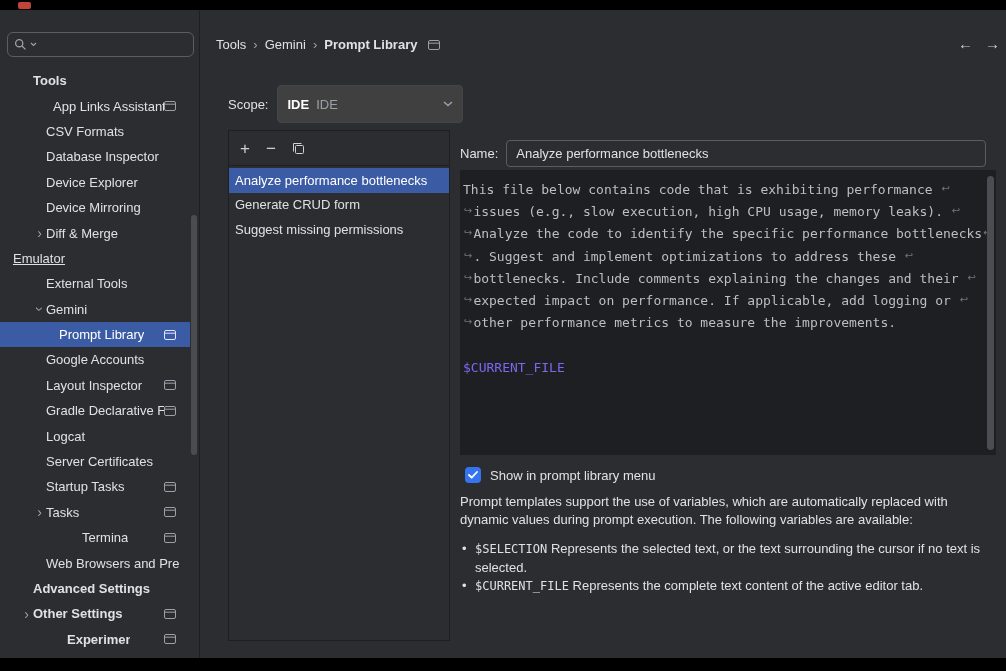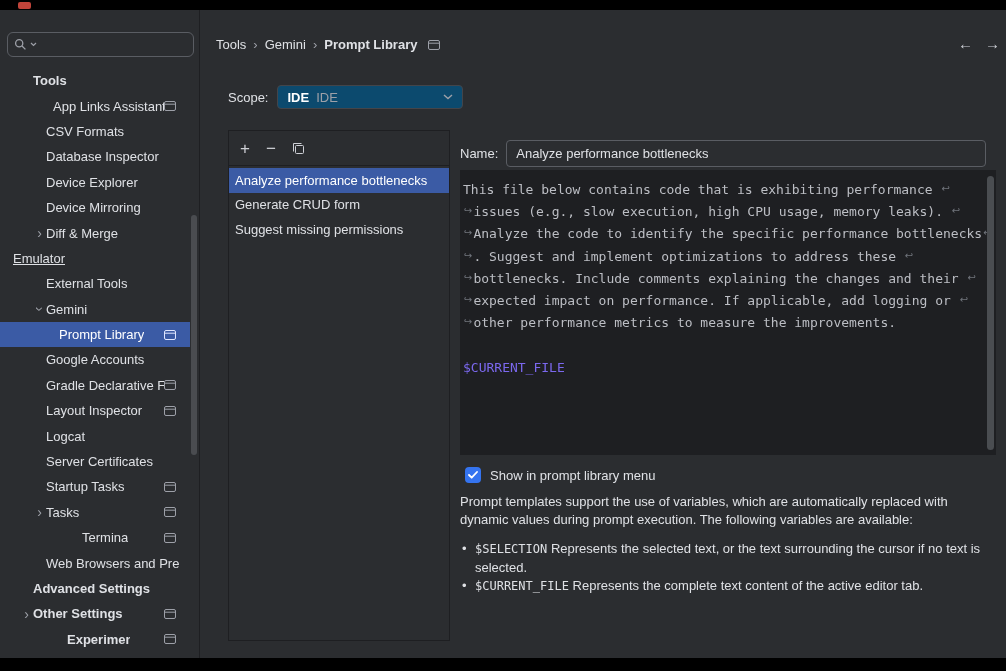--- a/index.html
+++ b/index.html
@@ -42,21 +42,21 @@
 
   .breadcrumb{position:absolute;left:15px;top:27px;display:flex;align-items:center;gap:7px;font-size:13px;}
   .breadcrumb .sep{color:var(--muted);}
   .breadcrumb .last{font-weight:bold;}
   .bc-badge{color:var(--muted);display:flex;margin-left:4px;}
 
   .nav-arrows{position:absolute;right:6px;top:25px;display:flex;gap:12px;font-size:15px;color:#ced0d6;}
   .nav-arrows span{cursor:pointer;}
 
   .scope-row{position:absolute;left:27px;top:75px;display:flex;align-items:center;gap:9px;font-size:13px;}
-  .combo{width:186px;height:24px;border:1px solid #43454a;background:#0c4a6e;border-radius:4px;
+  .combo{width:186px;height:38px;border:1px solid #43454a;background:#404040;border-radius:4px;
          display:flex;align-items:center;padding:0 9px;gap:7px;cursor:pointer;}
   .combo-value{font-weight:bold;color:#fff;}
   .combo-hint{color:var(--muted);}
   .combo-chev{margin-left:auto;color:var(--muted);display:flex;}
 
   .list-panel{position:absolute;left:27px;top:120px;width:222px;height:511px;border:1px solid #1e1f22;}
   .list-toolbar{height:35px;border-bottom:1px solid #1e1f22;display:flex;align-items:center;gap:12px;padding:0 9px;}
   .tb{background:none;border:none;color:#ced0d6;font-size:17px;line-height:1;padding:2px;cursor:pointer;
       display:flex;align-items:center;font-family:"Liberation Sans",sans-serif;}
   .plist{padding-top:2px;}
@@ -164,31 +164,31 @@
               <line x1="0.5" y1="3.2" x2="11.5" y2="3.2"></line>
             </svg>
           </span>
         </div>
         <div class="tree-row" style="padding-left: 33px;">
           <span class="chev hidden">›</span>
           <span class="lbl">Google Accounts</span>
         </div>
         <div class="tree-row" style="padding-left: 33px;">
           <span class="chev hidden">›</span>
+          <span class="lbl">Layout Inspector</span>
+          <span class="badge">
+            <svg width="12" height="10" viewBox="0 0 12 10" fill="none" stroke="currentColor">
+              <rect x="0.5" y="0.5" width="11" height="9" rx="1.5"></rect>
+              <line x1="0.5" y1="3.2" x2="11.5" y2="3.2"></line>
+            </svg>
+          </span>
+        </div>
+        <div class="tree-row" style="padding-left: 33px;">
+          <span class="chev hidden">›</span>
           <span class="lbl">Gradle Declarative F</span>
-          <span class="badge">
-            <svg width="12" height="10" viewBox="0 0 12 10" fill="none" stroke="currentColor">
-              <rect x="0.5" y="0.5" width="11" height="9" rx="1.5"></rect>
-              <line x1="0.5" y1="3.2" x2="11.5" y2="3.2"></line>
-            </svg>
-          </span>
-        </div>
-        <div class="tree-row" style="padding-left: 33px;">
-          <span class="chev hidden">›</span>
-          <span class="lbl">Layout Inspector</span>
           <span class="badge">
             <svg width="12" height="10" viewBox="0 0 12 10" fill="none" stroke="currentColor">
               <rect x="0.5" y="0.5" width="11" height="9" rx="1.5"></rect>
               <line x1="0.5" y1="3.2" x2="11.5" y2="3.2"></line>
             </svg>
           </span>
         </div>
         <div class="tree-row" style="padding-left: 33px;">
           <span class="chev hidden">›</span>
           <span class="lbl">Logcat</span>

